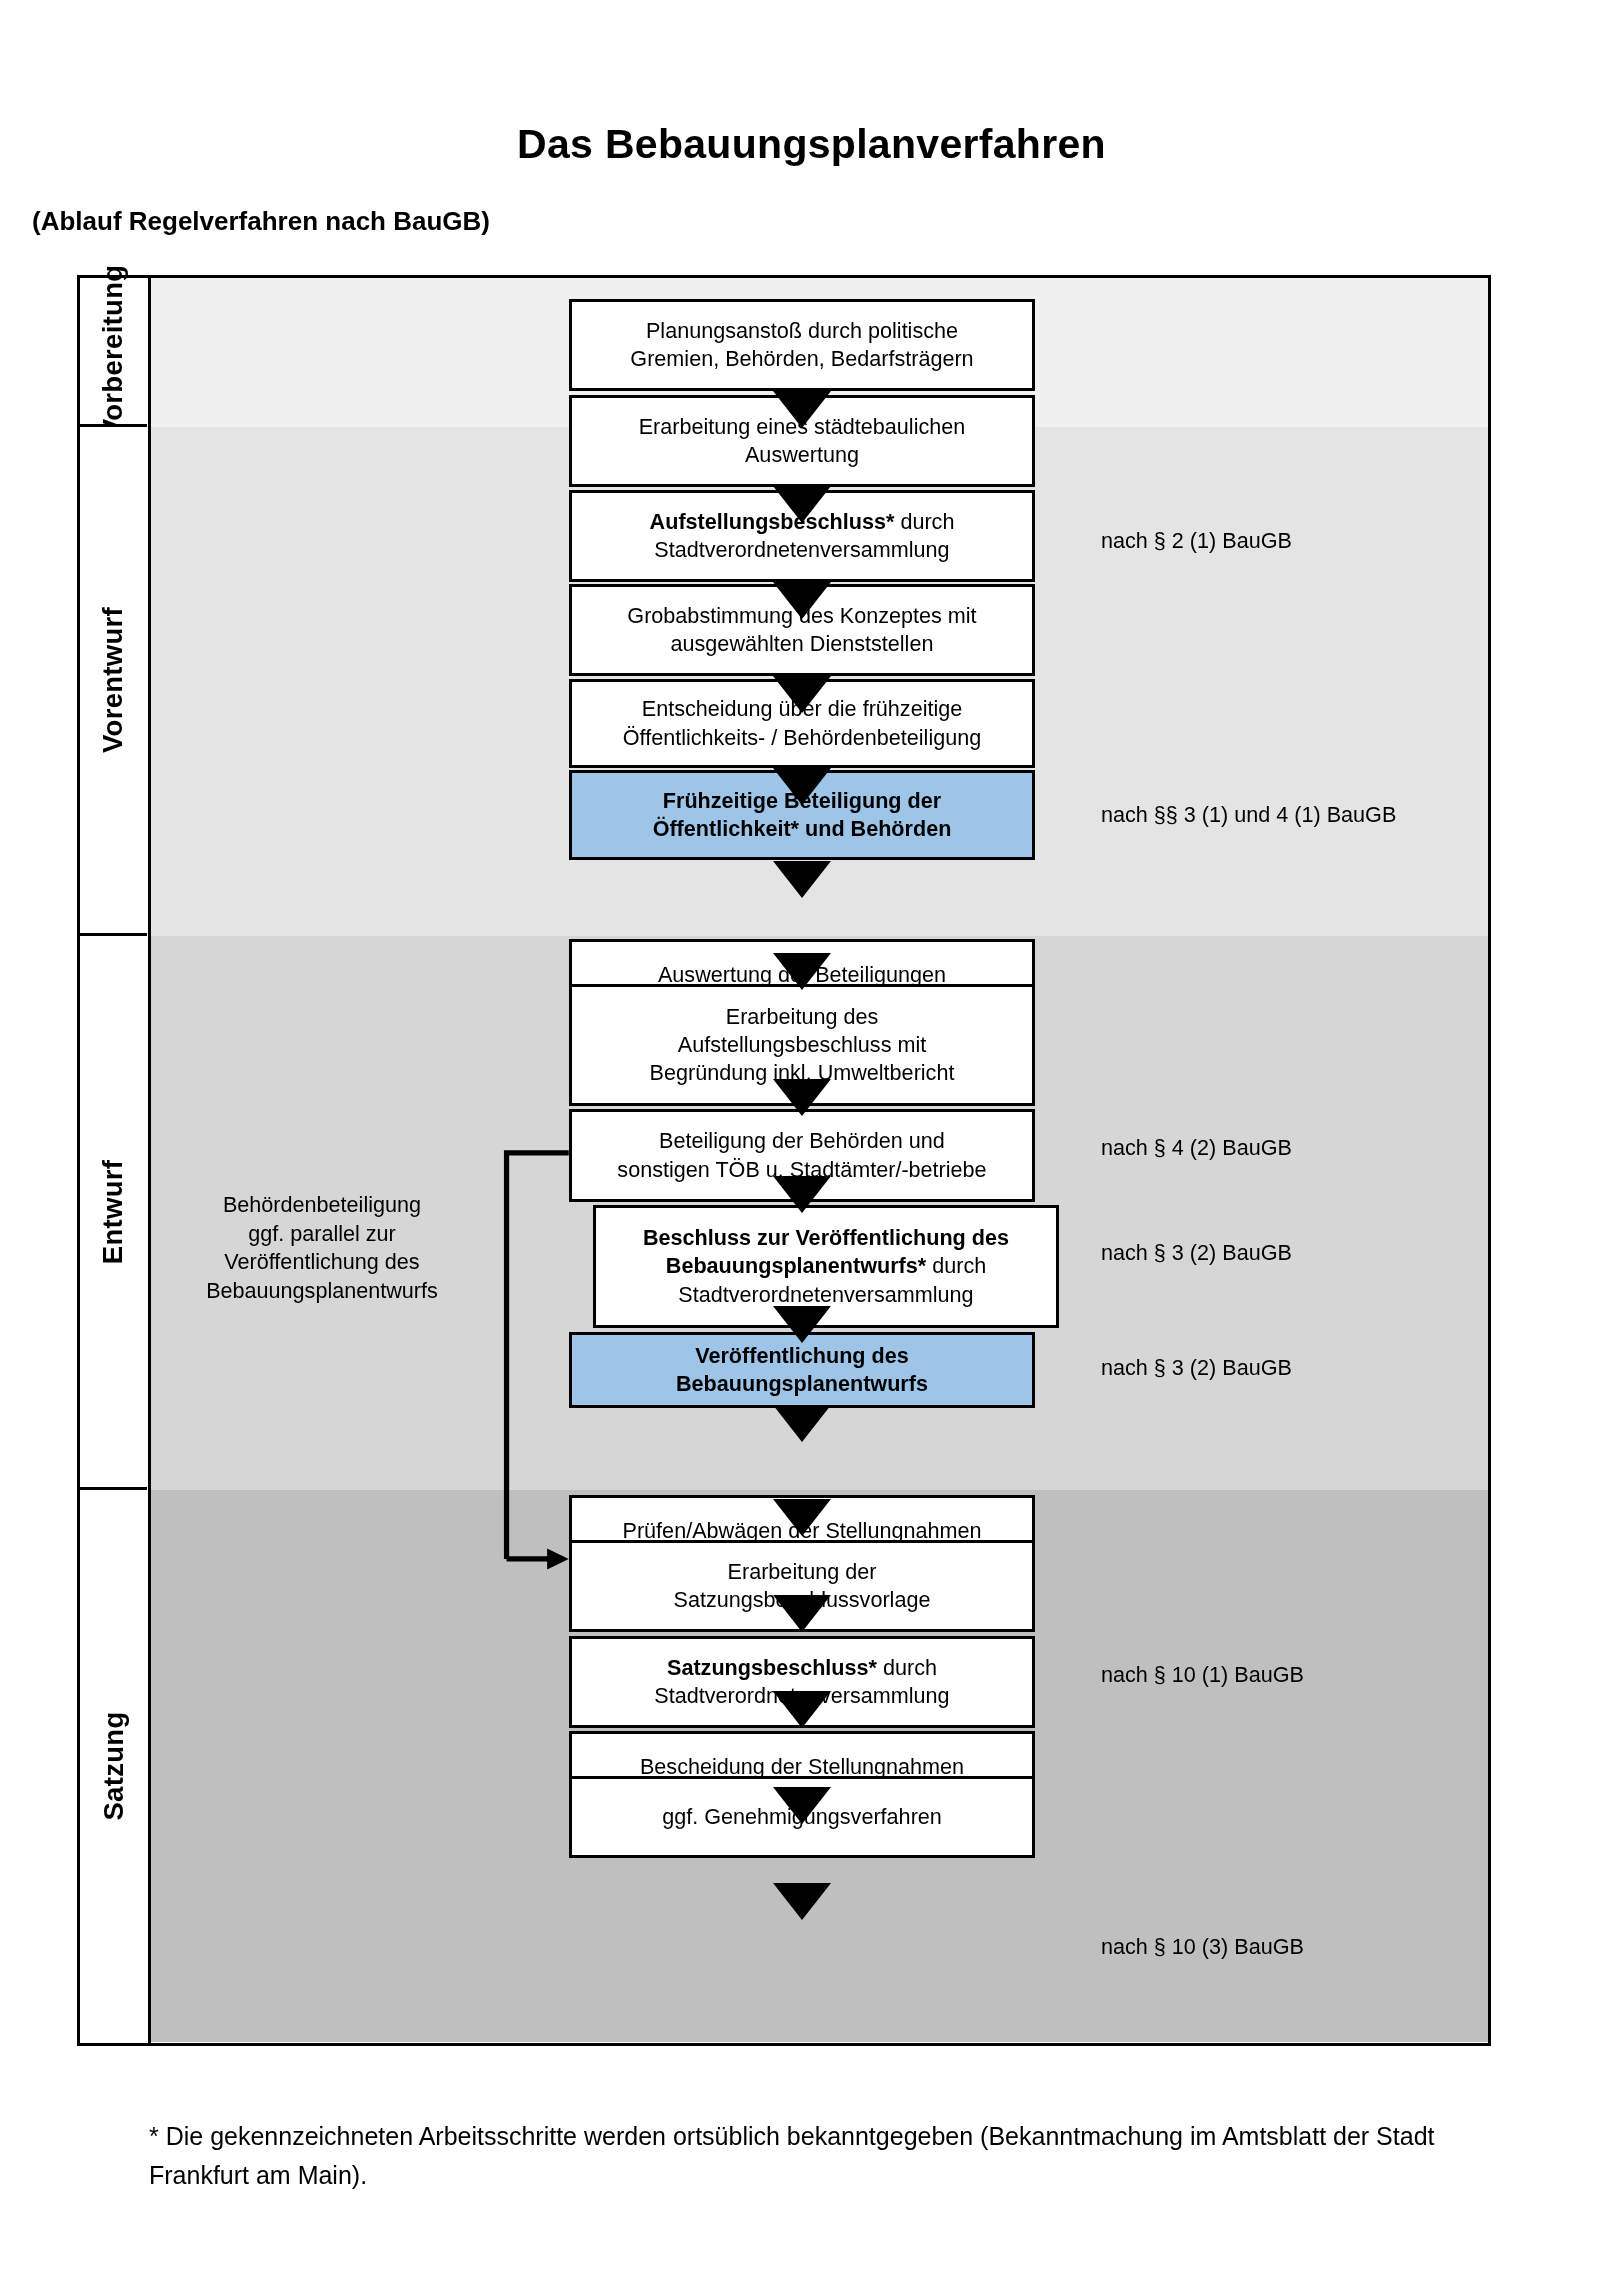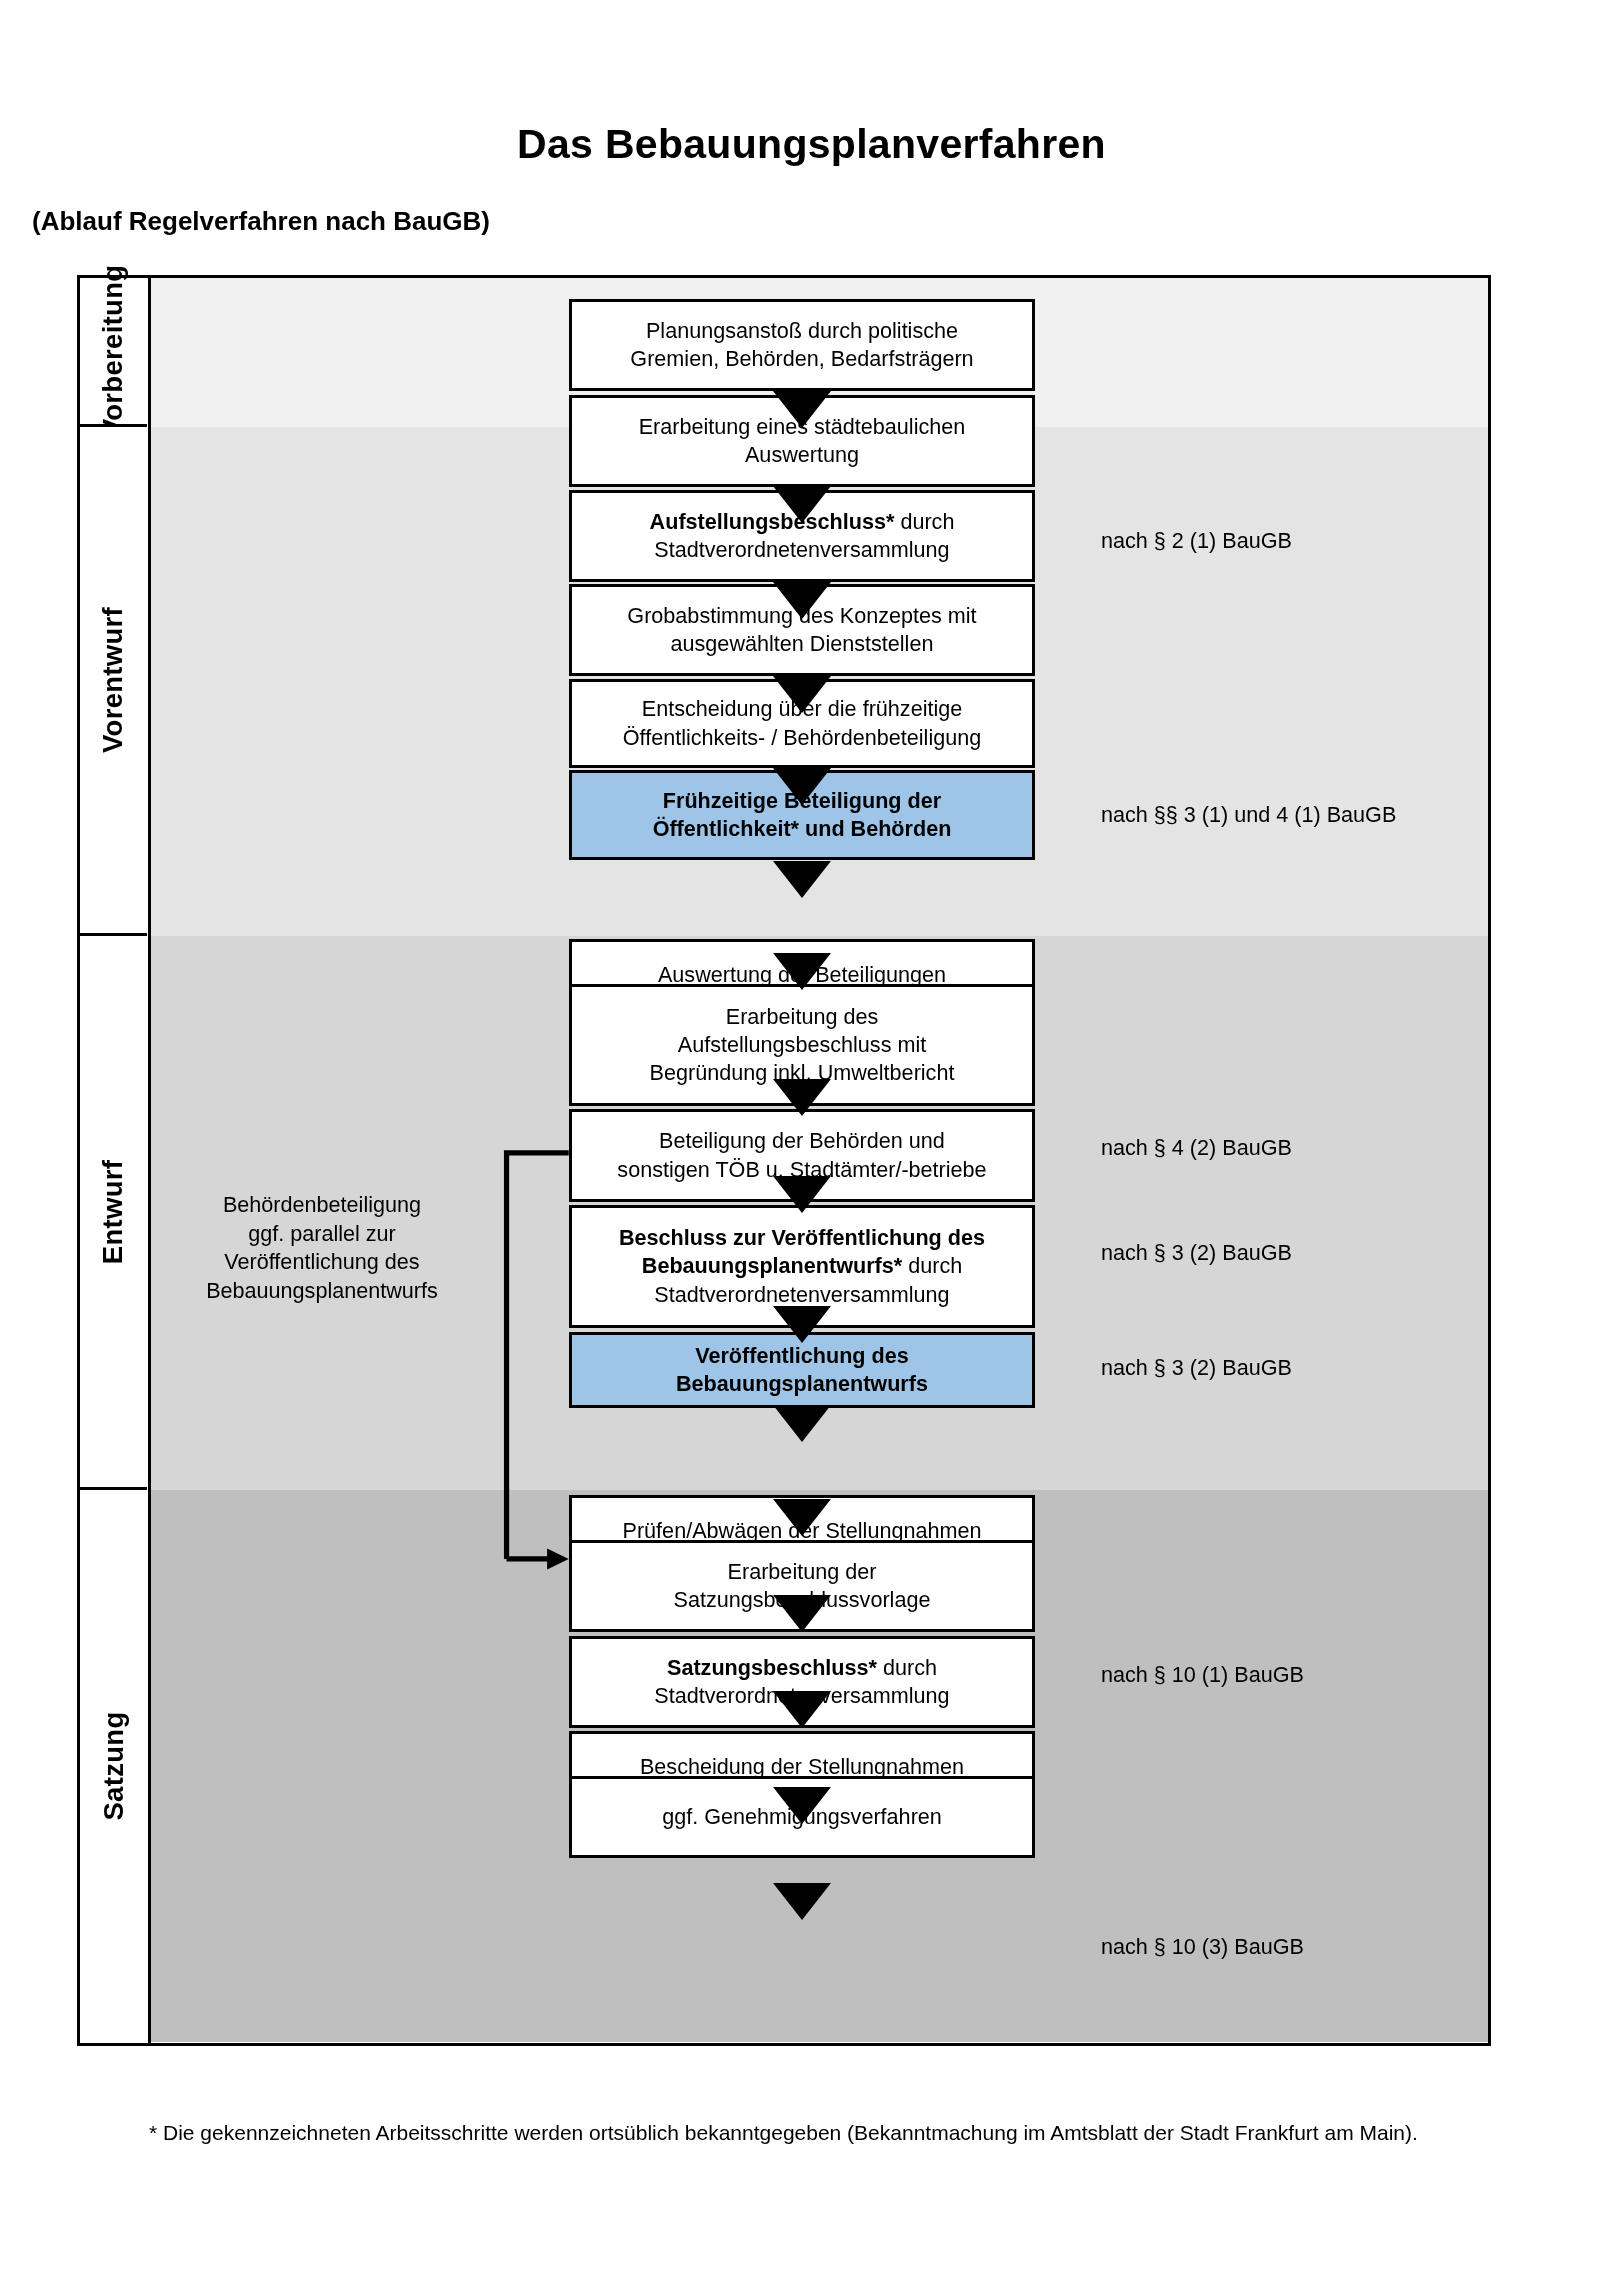--- a/index.html
+++ b/index.html
@@ -147,21 +147,21 @@
     height: 427px;
     z-index: 5;
   }
 
   
   #footnote {
     position: absolute;
     left: 149px;
     top: 2117px;
     width: 1348px;
-    font-size: 21px;
+    font-size: 25px;
     line-height: 1.55;
     text-align: left;
   }
 </style>
 </head>
 <body>
 
 <div id="doc-title">Das Bebauungsplanverfahren</div>
 <div id="doc-subtitle">(Ablauf Regelverfahren nach BauGB)</div>
 
@@ -271,21 +271,21 @@
     </span>
   </div>
 
   <div class="flow-box" style="top:831px;height:93px;text-align:center;">
     <span>
       <span>Beteiligung der Behörden und</span><br>
       <span>sonstigen TÖB u. Stadtämter/-betriebe</span>
     </span>
   </div>
 
-  <div class="flow-box" style="top:927px;height:123px;">
+  <div class="flow-box" style="top:927px;height:123px;margin-left:24px;">
     <span>
       <span class="bold">Beschluss zur Veröffentlichung des Bebauungsplanentwurfs*</span><span> durch</span><br>
       <span>Stadtverordnetenversammlung</span>
     </span>
   </div>
 
   <div class="flow-box accent all-bold" style="top:1054px;height:76px;">
     <span>
       <span>Veröffentlichung des</span><br>
       <span>Bebauungsplanentwurfs</span>

